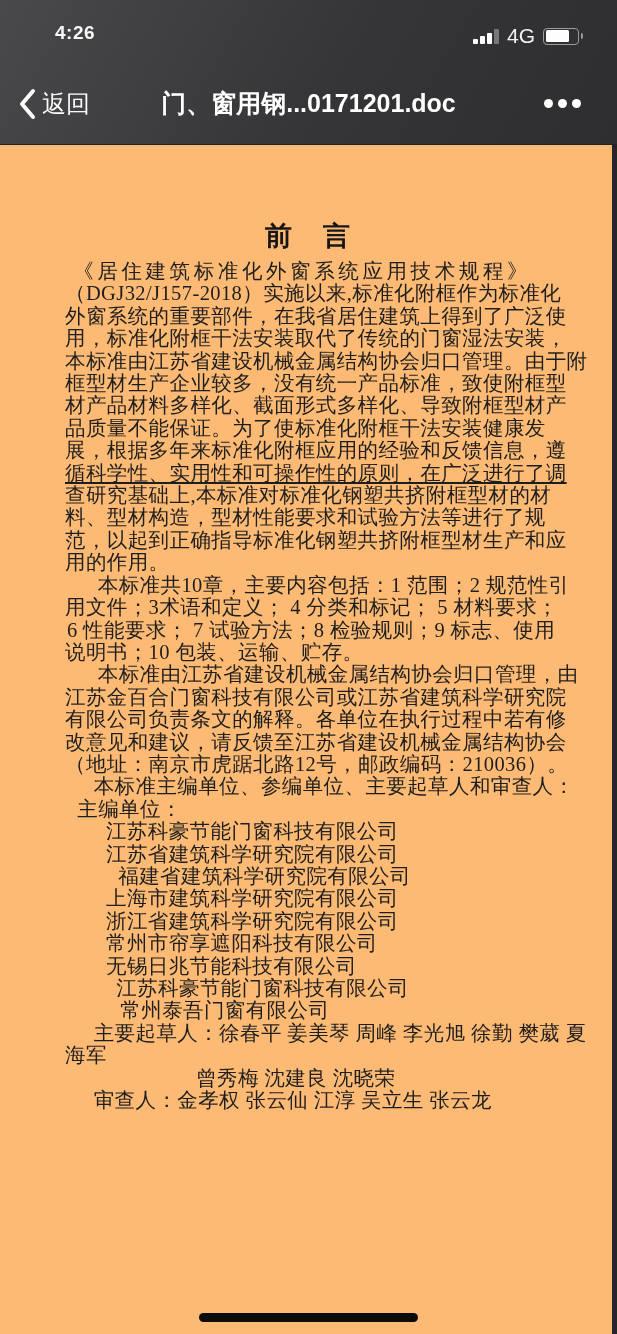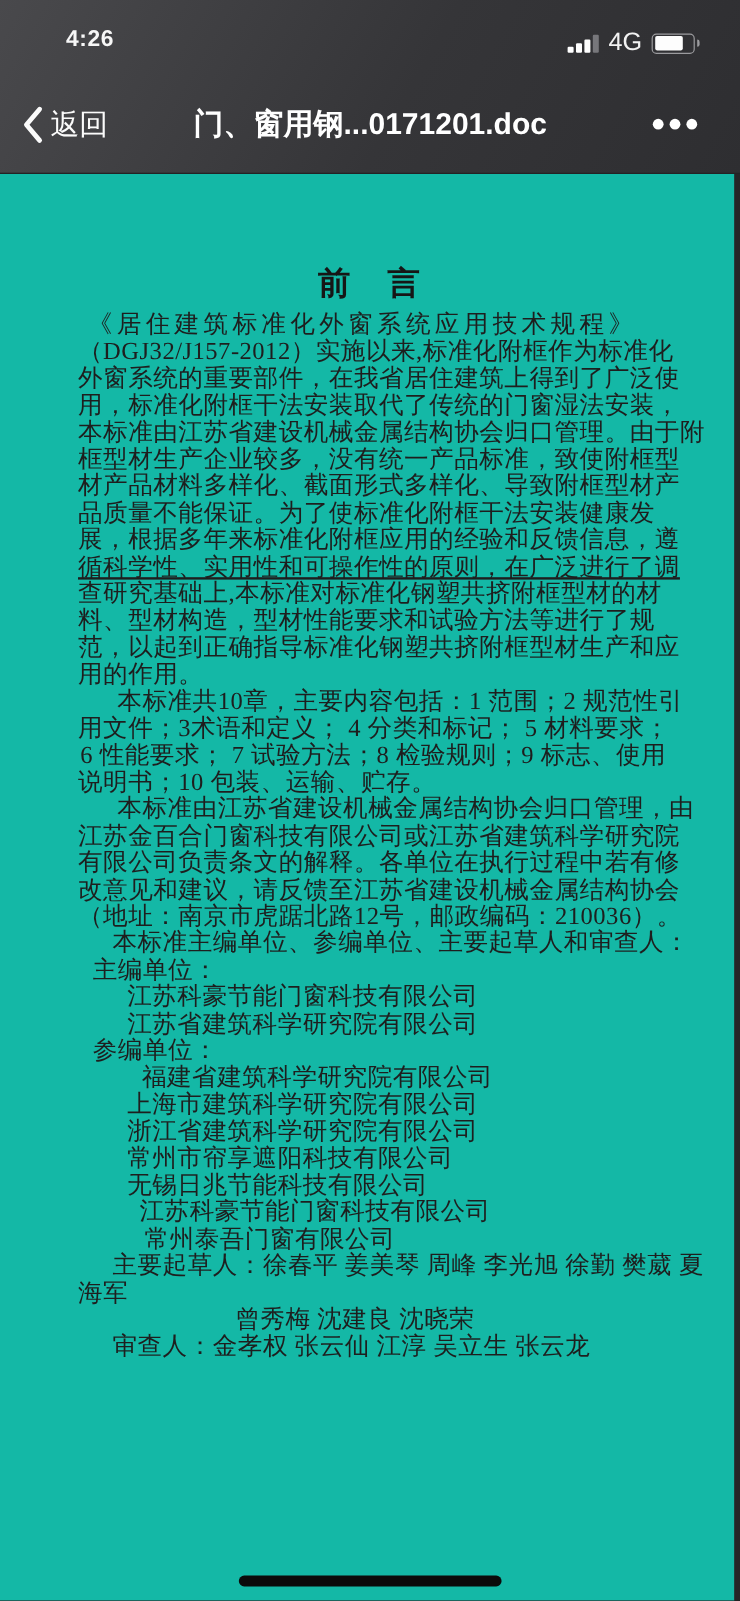--- a/index.html
+++ b/index.html
@@ -34,21 +34,21 @@
     display:flex;align-items:center;justify-content:center;
     color:#ffffff;font-size:25px;font-weight:bold;white-space:nowrap;overflow:hidden;}
   .more{position:absolute;right:30px;top:0;height:83px;display:flex;
     align-items:center;gap:5px;cursor:pointer;padding:0 6px;}
   .more .dot{width:9px;height:9px;border-radius:50%;background:#fff;}
 
   
   .doc-viewport{position:absolute;top:145px;left:0;width:617px;height:1189px;
     background:#2b2b2d;}
   .page{position:absolute;top:0;left:0;width:612px;height:1189px;
-    background:#14b8a6;overflow:hidden;
+    background:#fdba74;overflow:hidden;
     padding:73px 60px 0 65px;box-sizing:border-box;
     font-family:"Liberation Serif",serif;color:#1e1e1e;}
   .page-edge{position:absolute;top:0;right:0;width:5px;height:1189px;background:#252527;}
   .doc-heading{margin:0 0 6px 0;width:487px;text-align:center;
     font-size:27px;font-weight:bold;color:#161616;letter-spacing:2px;}
   .doc-lines{width:492px;}
   .doc-line{font-size:20.5px;line-height:22.4px;letter-spacing:.4px;
     white-space:pre;color:#1e1e1e;}
   .doc-line.ls{letter-spacing:3.6px;}
 
@@ -93,21 +93,21 @@
         <span class="dot"></span>
       </div>
     </div>
   </div>
 
   <div class="doc-viewport">
     <div class="page">
       <h1 class="doc-heading">前　言</h1>
       <div class="doc-lines">
           <div class="doc-line ls" style="padding-left: 0.4em;">《居住建筑标准化外窗系统应用技术规程》</div>
-          <div class="doc-line" style="padding-left: 0em;">（DGJ32/J157-2012）实施以来,标准化附框作为标准化</div>
+          <div class="doc-line" style="padding-left: 0em;">（DGJ32/J157-2018）实施以来,标准化附框作为标准化</div>
           <div class="doc-line" style="padding-left: 0em;">外窗系统的重要部件，在我省居住建筑上得到了广泛使</div>
           <div class="doc-line" style="padding-left: 0em;">用，标准化附框干法安装取代了传统的门窗湿法安装，</div>
           <div class="doc-line" style="padding-left: 0em;">本标准由江苏省建设机械金属结构协会归口管理。由于附</div>
           <div class="doc-line" style="padding-left: 0em;">框型材生产企业较多，没有统一产品标准，致使附框型</div>
           <div class="doc-line" style="padding-left: 0em;">材产品材料多样化、截面形式多样化、导致附框型材产</div>
           <div class="doc-line" style="padding-left: 0em;">品质量不能保证。为了使标准化附框干法安装健康发</div>
           <div class="doc-line" style="padding-left: 0em;">展，根据多年来标准化附框应用的经验和反馈信息，遵</div>
           <div class="doc-line" style="padding-left: 0em; text-decoration: underline;">循科学性、实用性和可操作性的原则，在广泛进行了调</div>
           <div class="doc-line" style="padding-left: 0em;">查研究基础上,本标准对标准化钢塑共挤附框型材的材</div>
           <div class="doc-line" style="padding-left: 0em;">料、型材构造，型材性能要求和试验方法等进行了规</div>
@@ -119,21 +119,20 @@
           <div class="doc-line" style="padding-left: 0em;">说明书；10 包装、运输、贮存。</div>
           <div class="doc-line" style="padding-left: 1.6em;">本标准由江苏省建设机械金属结构协会归口管理，由</div>
           <div class="doc-line" style="padding-left: 0em;">江苏金百合门窗科技有限公司或江苏省建筑科学研究院</div>
           <div class="doc-line" style="padding-left: 0em;">有限公司负责条文的解释。各单位在执行过程中若有修</div>
           <div class="doc-line" style="padding-left: 0em;">改意见和建议，请反馈至江苏省建设机械金属结构协会</div>
           <div class="doc-line" style="padding-left: 0em;">（地址：南京市虎踞北路12号，邮政编码：210036）。</div>
           <div class="doc-line" style="padding-left: 1.4em;">本标准主编单位、参编单位、主要起草人和审查人：</div>
           <div class="doc-line" style="padding-left: 0.6em;">主编单位：</div>
           <div class="doc-line" style="padding-left: 2em;">江苏科豪节能门窗科技有限公司</div>
           <div class="doc-line" style="padding-left: 2em;">江苏省建筑科学研究院有限公司</div>
-          <div class="doc-line" style="padding-left: 0.6em;">参编单位：</div>
           <div class="doc-line" style="padding-left: 2.6em;">福建省建筑科学研究院有限公司</div>
           <div class="doc-line" style="padding-left: 2em;">上海市建筑科学研究院有限公司</div>
           <div class="doc-line" style="padding-left: 2em;">浙江省建筑科学研究院有限公司</div>
           <div class="doc-line" style="padding-left: 2em;">常州市帘享遮阳科技有限公司</div>
           <div class="doc-line" style="padding-left: 2em;">无锡日兆节能科技有限公司</div>
           <div class="doc-line" style="padding-left: 2.5em;">江苏科豪节能门窗科技有限公司</div>
           <div class="doc-line" style="padding-left: 2.7em;">常州泰吾门窗有限公司</div>
           <div class="doc-line" style="padding-left: 1.4em;">主要起草人：徐春平 姜美琴 周峰 李光旭 徐勤 樊葳 夏</div>
           <div class="doc-line" style="padding-left: 0em;">海军</div>
           <div class="doc-line" style="padding-left: 6.4em;">曾秀梅 沈建良 沈晓荣</div>

